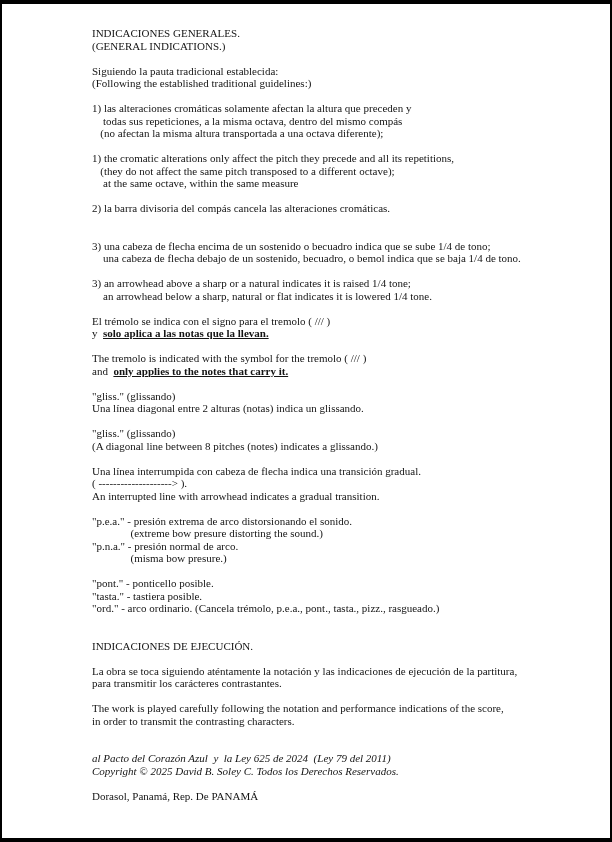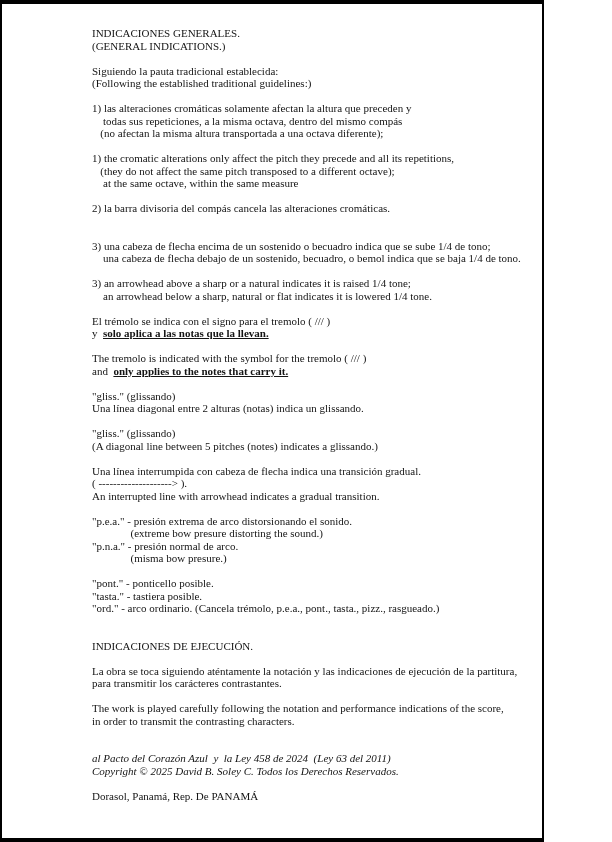--- a/index.html
+++ b/index.html
@@ -3,21 +3,21 @@
 <meta charset="utf-8">
 <style>
   html, body {
     margin: 0;
     padding: 0;
     background: #ffffff;
   }
   .page {
     position: relative;
     box-sizing: border-box;
-    width: 544px;
+    width: 612px;
     height: 842px;
     background: #ffffff;
     border-style: solid;
     border-color: #000000;
     border-width: 4px 2px 4px 2px;
     overflow: hidden;
     font-family: "Liberation Serif", "DejaVu Serif", serif;
     font-size: 11px;
     line-height: 12.5px;
     color: #141414;
@@ -67,21 +67,21 @@
       <div class="line"><span>El trémolo se indica con el signo para el tremolo ( /// )</span></div>
       <div class="line"><span>y  </span><span class="b u">solo aplica a las notas que la llevan.</span></div>
       <div class="line">&nbsp;</div>
       <div class="line"><span>The tremolo is indicated with the symbol for the tremolo ( /// )</span></div>
       <div class="line"><span>and  </span><span class="b u">only applies to the notes that carry it.</span></div>
       <div class="line">&nbsp;</div>
       <div class="line"><span>"gliss." (glissando)</span></div>
       <div class="line"><span>Una línea diagonal entre 2 alturas (notas) indica un glissando.</span></div>
       <div class="line">&nbsp;</div>
       <div class="line"><span>"gliss." (glissando)</span></div>
-      <div class="line"><span>(A diagonal line between 5 pitches (notes) indicates a glissando.)</span></div>
+      <div class="line"><span>(A diagonal line between 8 pitches (notes) indicates a glissando.)</span></div>
       <div class="line">&nbsp;</div>
       <div class="line"><span>Una línea interrumpida con cabeza de flecha indica una transición gradual.</span></div>
       <div class="line"><span>( --------------------&gt; ).</span></div>
       <div class="line"><span>An interrupted line with arrowhead indicates a gradual transition.</span></div>
       <div class="line">&nbsp;</div>
       <div class="line"><span>"p.e.a." - presión extrema de arco distorsionando el sonido.</span></div>
       <div class="line"><span>              (extreme bow presure distorting the sound.)</span></div>
       <div class="line"><span>"p.n.a." - presión normal de arco.</span></div>
       <div class="line"><span>              (misma bow presure.)</span></div>
       <div class="line">&nbsp;</div>
@@ -92,18 +92,18 @@
       <div class="line">&nbsp;</div>
       <div class="line"><span>INDICACIONES DE EJECUCIÓN.</span></div>
       <div class="line">&nbsp;</div>
       <div class="line"><span>La obra se toca siguiendo aténtamente la notación y las indicaciones de ejecución de la partitura,</span></div>
       <div class="line"><span>para transmitir los carácteres contrastantes.</span></div>
       <div class="line">&nbsp;</div>
       <div class="line"><span>The work is played carefully following the notation and performance indications of the score,</span></div>
       <div class="line"><span>in order to transmit the contrasting characters.</span></div>
       <div class="line">&nbsp;</div>
       <div class="line">&nbsp;</div>
-      <div class="line"><span class="i">al Pacto del Corazón Azul  y  la Ley 458 de 2024  (Ley 63 del 2011)</span></div>
+      <div class="line"><span class="i">al Pacto del Corazón Azul  y  la Ley 625 de 2024  (Ley 79 del 2011)</span></div>
       <div class="line"><span class="i">Copyright © 2025 David B. Soley C. Todos los Derechos Reservados.</span></div>
       <div class="line">&nbsp;</div>
       <div class="line"><span>Dorasol, Panamá, Rep. De PANAMÁ</span></div>
     </div>
 </div>
 
 </body></html>

